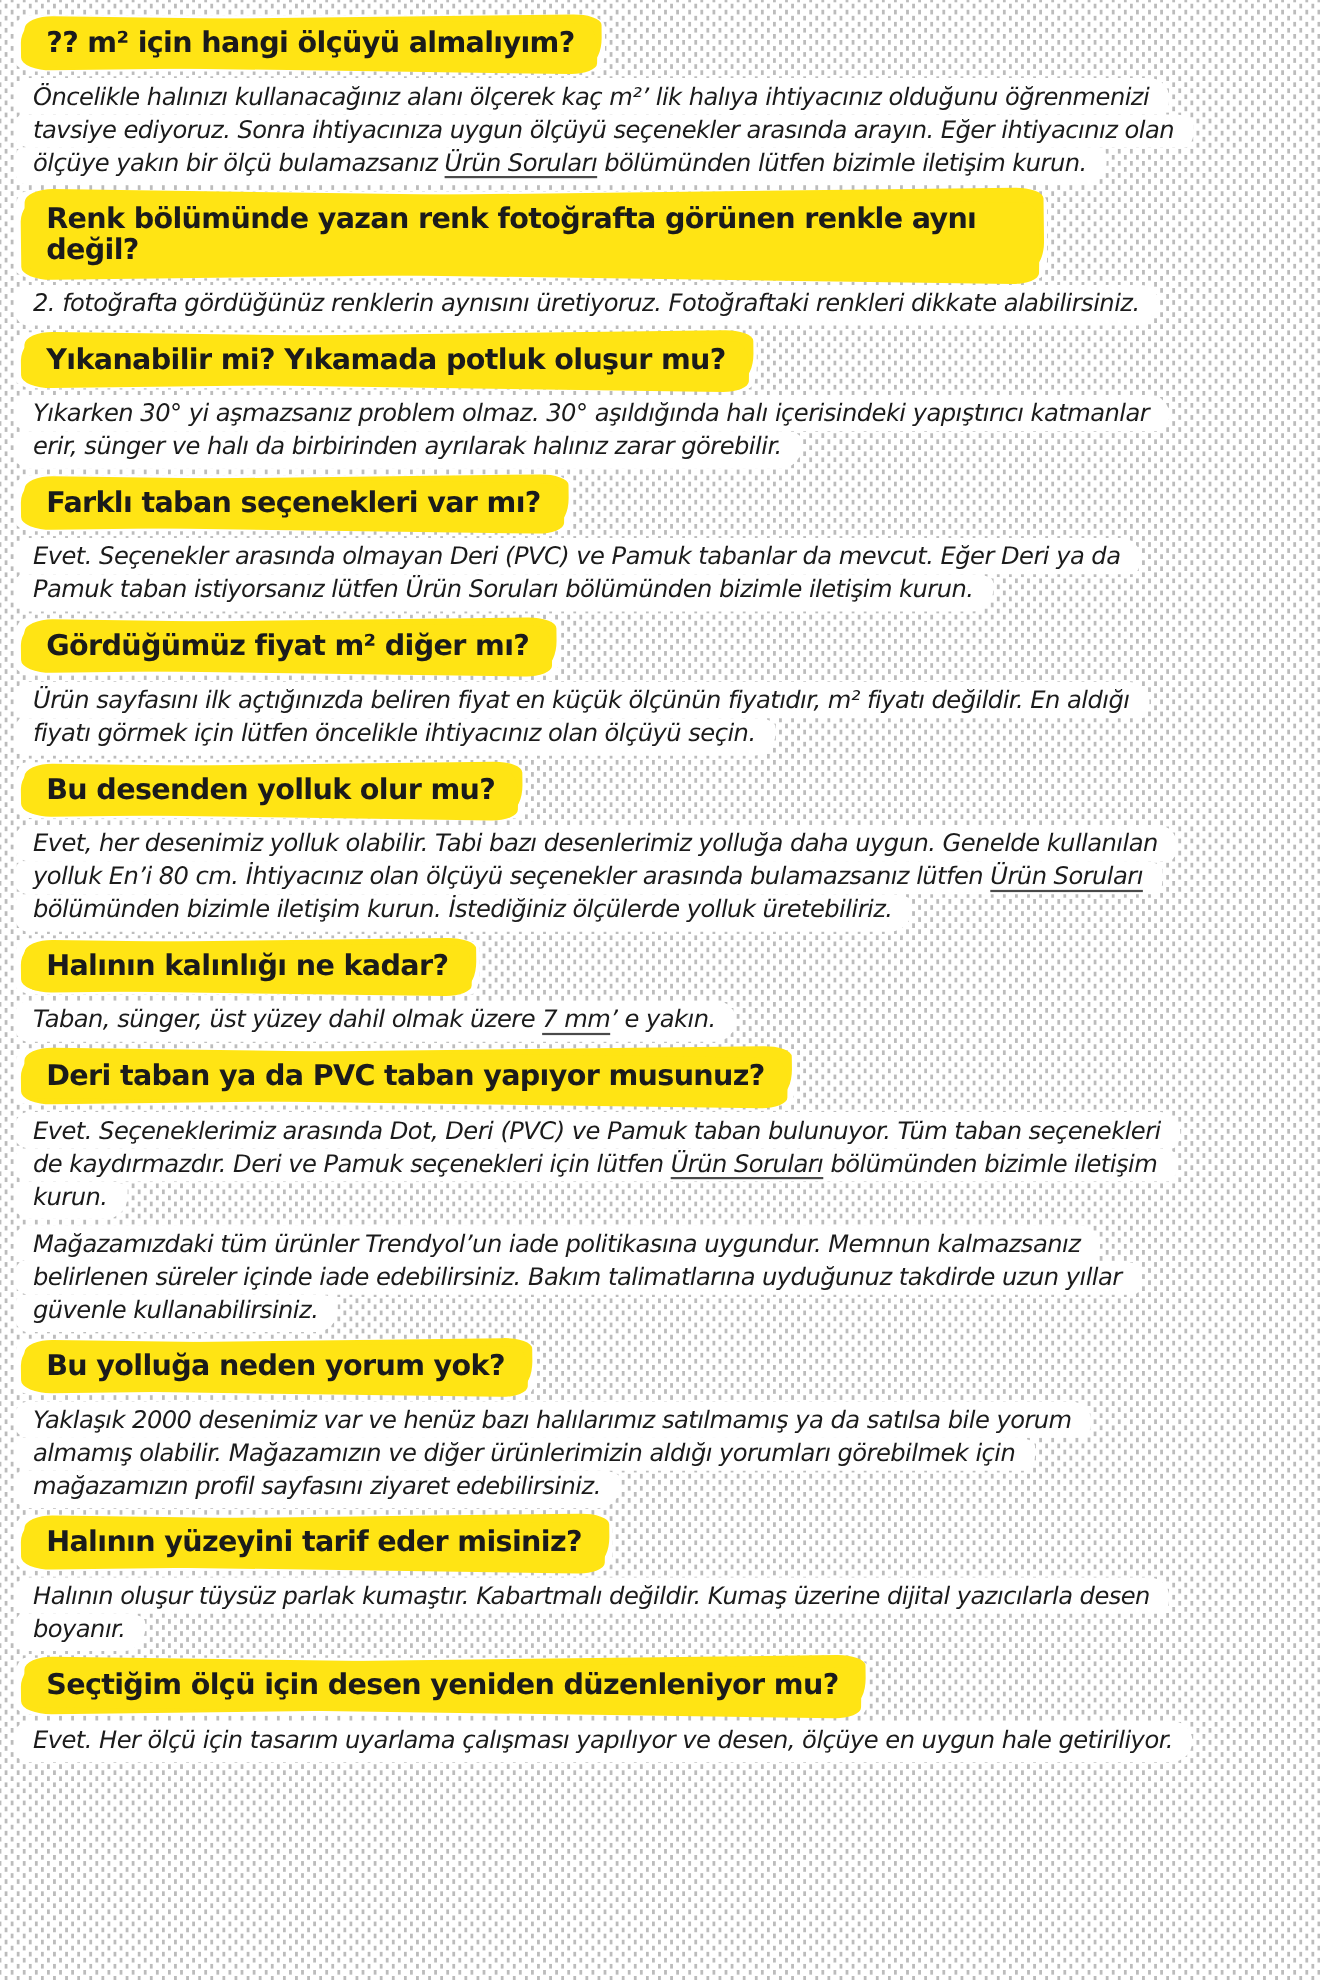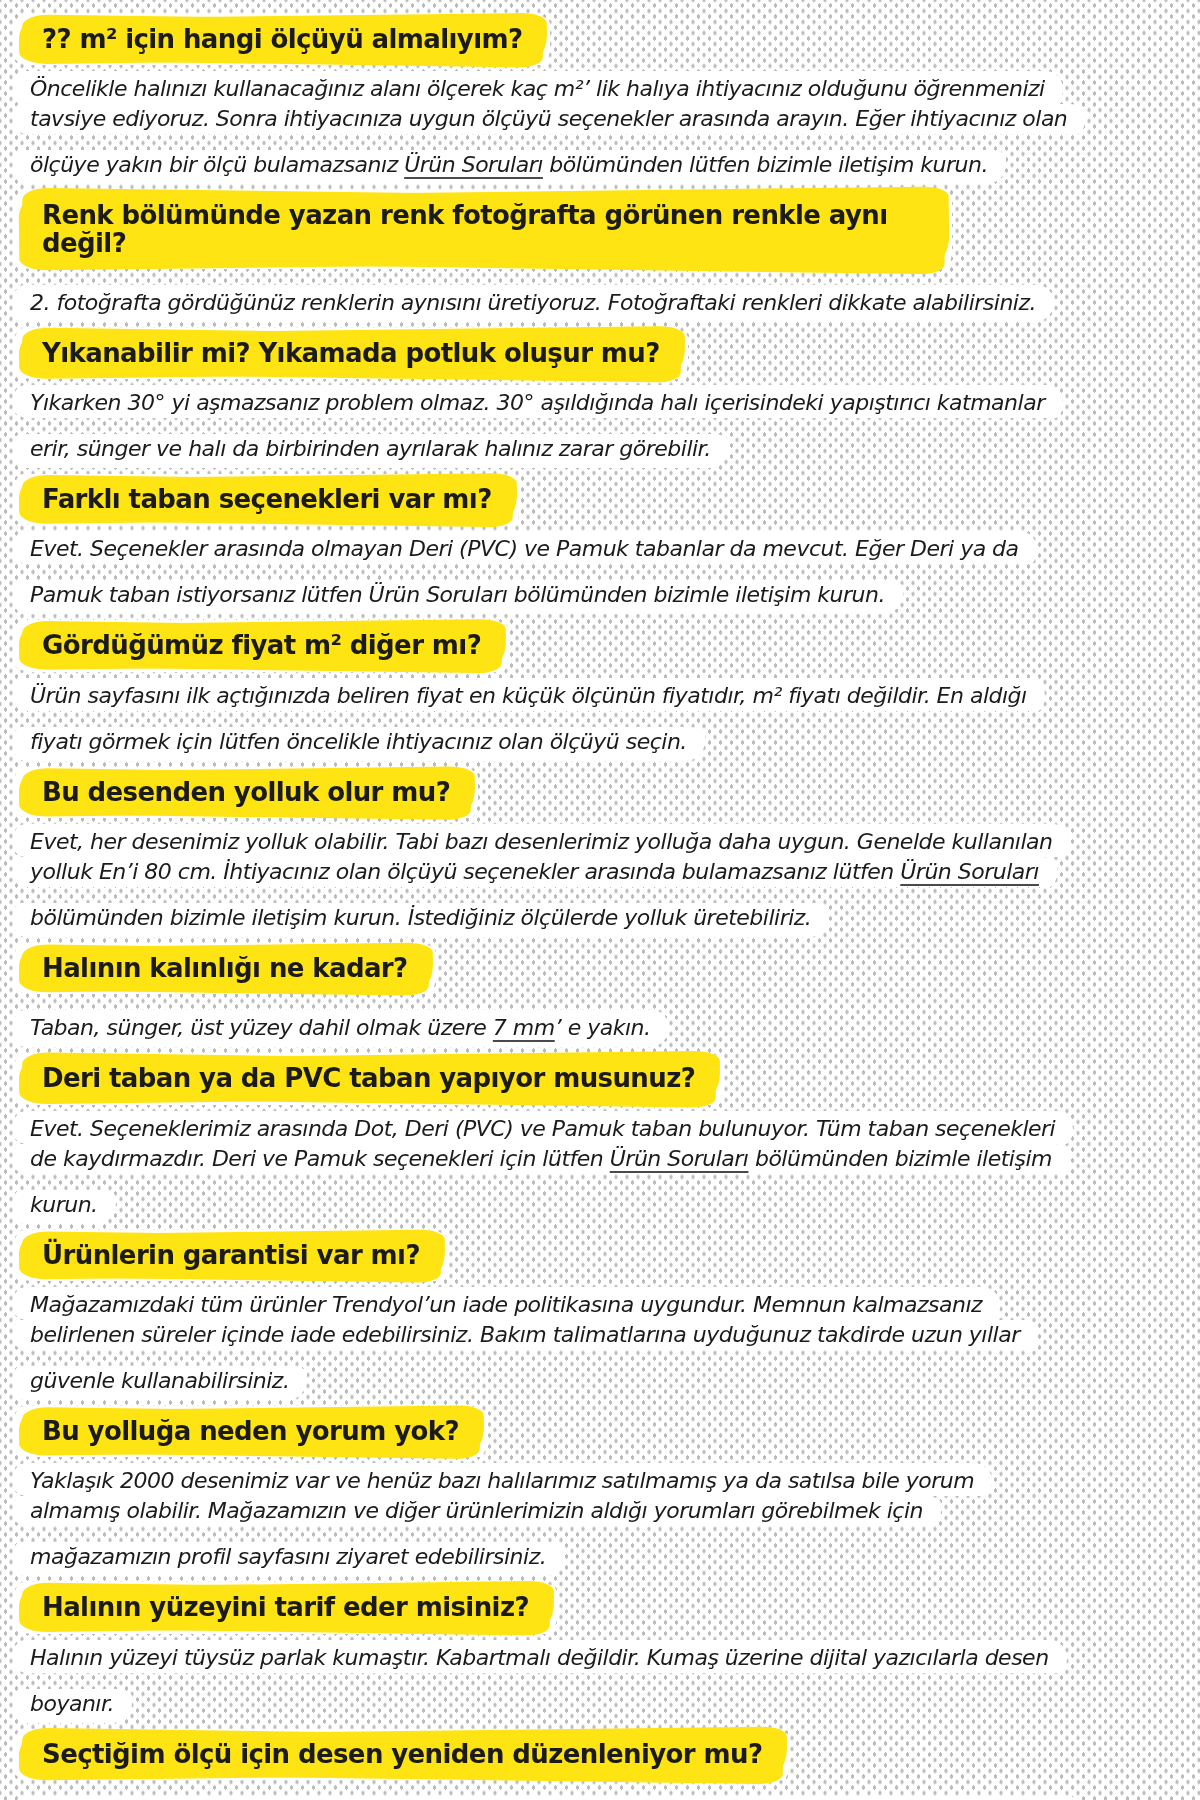--- a/index.html
+++ b/index.html
@@ -68,21 +68,21 @@
     white-space:nowrap;
     background:var(--paper);
     line-height:30px;
     padding:0 18px 0 16px;
     font-size:22px;
     letter-spacing:-0.5px;
     border-radius:6px 16px 8px 14px / 10px 8px 14px 9px;
     font-style:italic;
   }
   .a-line:first-child{padding-top:3px;border-top-left-radius:12px;border-top-right-radius:18px;}
-  .a-line:last-child{padding-bottom:4px;border-bottom-left-radius:12px;border-bottom-right-radius:20px;margin-top:16px;}
+  .a-line:last-child{padding-bottom:4px;border-bottom-left-radius:12px;border-bottom-right-radius:20px;}
   .seg{}
   .u{
     text-decoration:underline;
     text-decoration-thickness:2px;
     text-underline-offset:5px;
     text-decoration-color:#4a4a4a;
   }
 </style>
 </head>
 <body>
@@ -220,25 +220,20 @@
           <span class="seg u">Ürün Soruları</span>
           <span class="seg"> bölümünden bizimle iletişim</span>
         </div>
         <div class="a-line">
           <span class="seg">kurun.</span>
         </div>
       </div>
   </section>
 
   <section class="faq-section">
-    <div class="q-paper">
-      <h2 class="q-highlight">
-        <span class="q-text">Ürünlerin garantisi var mı?</span>
-      </h2>
-    </div>
     <div class="answer">
         <div class="a-line">
           <span class="seg">Mağazamızdaki tüm ürünler Trendyol’un iade politikasına uygundur. Memnun kalmazsanız</span>
         </div>
         <div class="a-line">
           <span class="seg">belirlenen süreler içinde iade edebilirsiniz. Bakım talimatlarına uyduğunuz takdirde uzun yıllar</span>
         </div>
         <div class="a-line">
           <span class="seg">güvenle kullanabilirsiniz.</span>
         </div>
@@ -265,21 +260,21 @@
   </section>
 
   <section class="faq-section">
     <div class="q-paper">
       <h2 class="q-highlight">
         <span class="q-text">Halının yüzeyini tarif eder misiniz?</span>
       </h2>
     </div>
     <div class="answer">
         <div class="a-line">
-          <span class="seg">Halının yüzeyi tüysüz parlak kumaştır. Kabartmalı değildir. Kumaş üzerine dijital yazıcılarla desen</span>
+          <span class="seg">Halının oluşur tüysüz parlak kumaştır. Kabartmalı değildir. Kumaş üzerine dijital yazıcılarla desen</span>
         </div>
         <div class="a-line">
           <span class="seg">boyanır.</span>
         </div>
       </div>
   </section>
 
   <section class="faq-section">
     <div class="q-paper">
       <h2 class="q-highlight">

